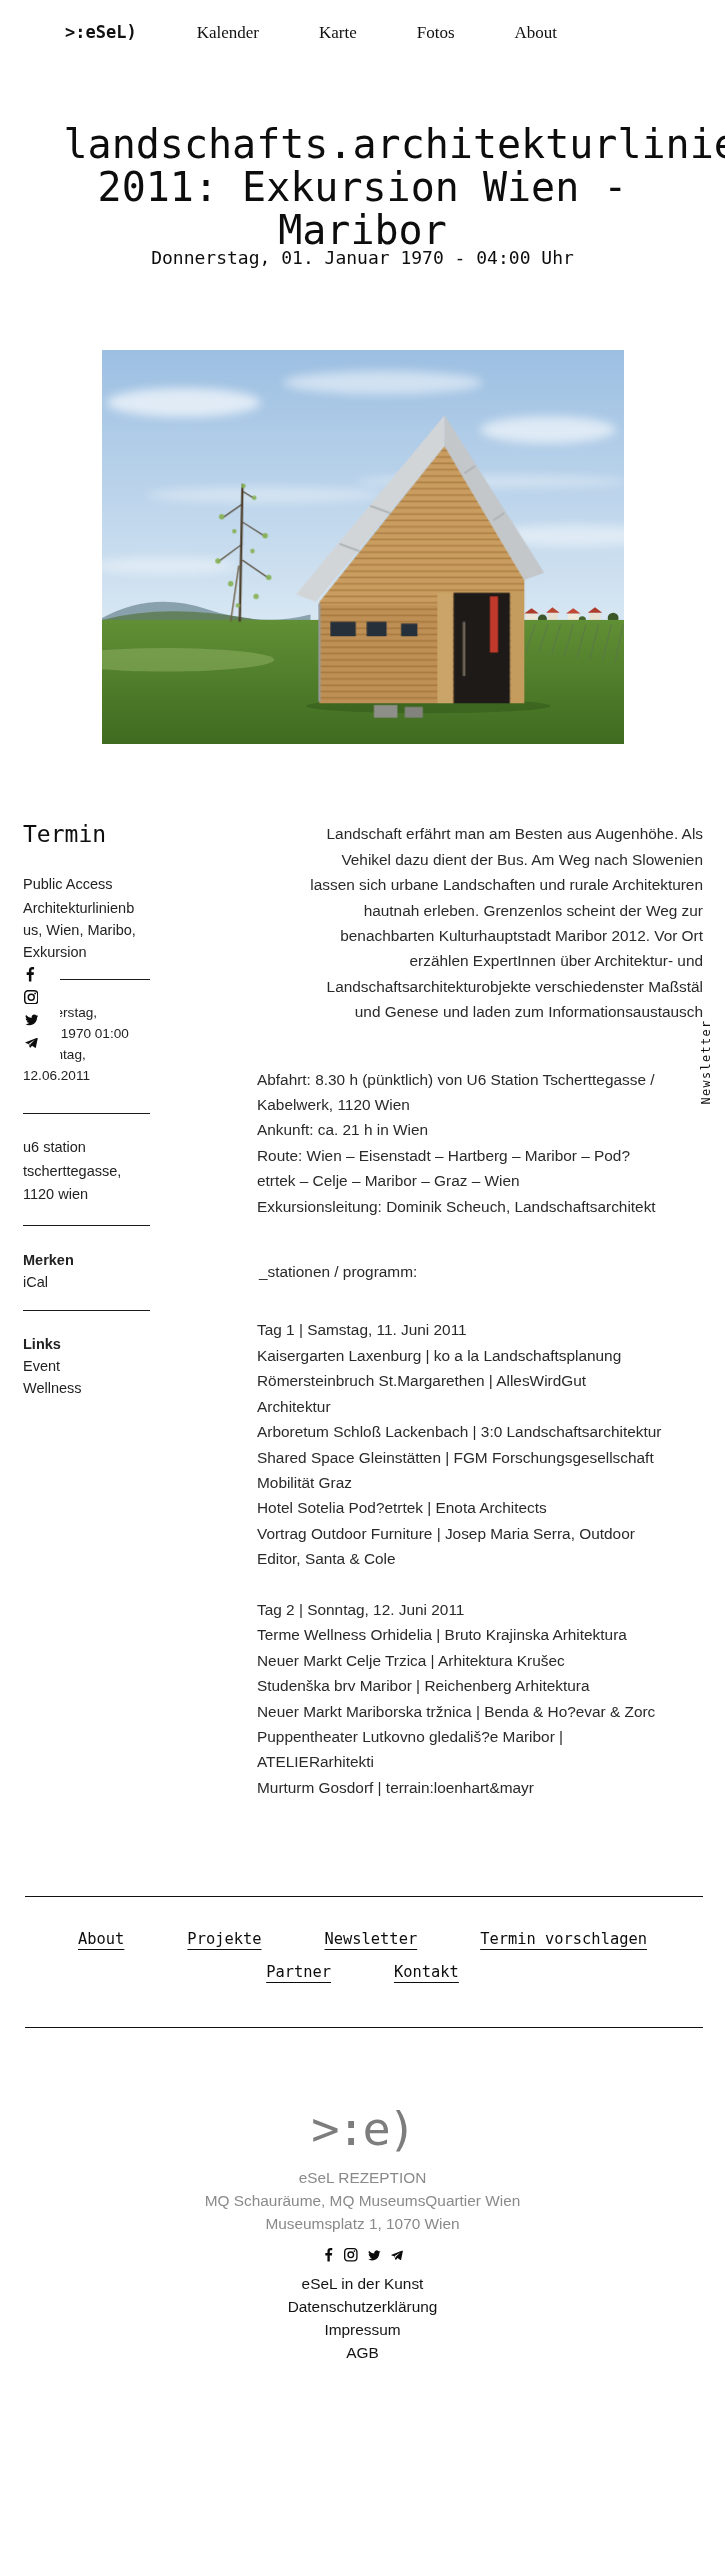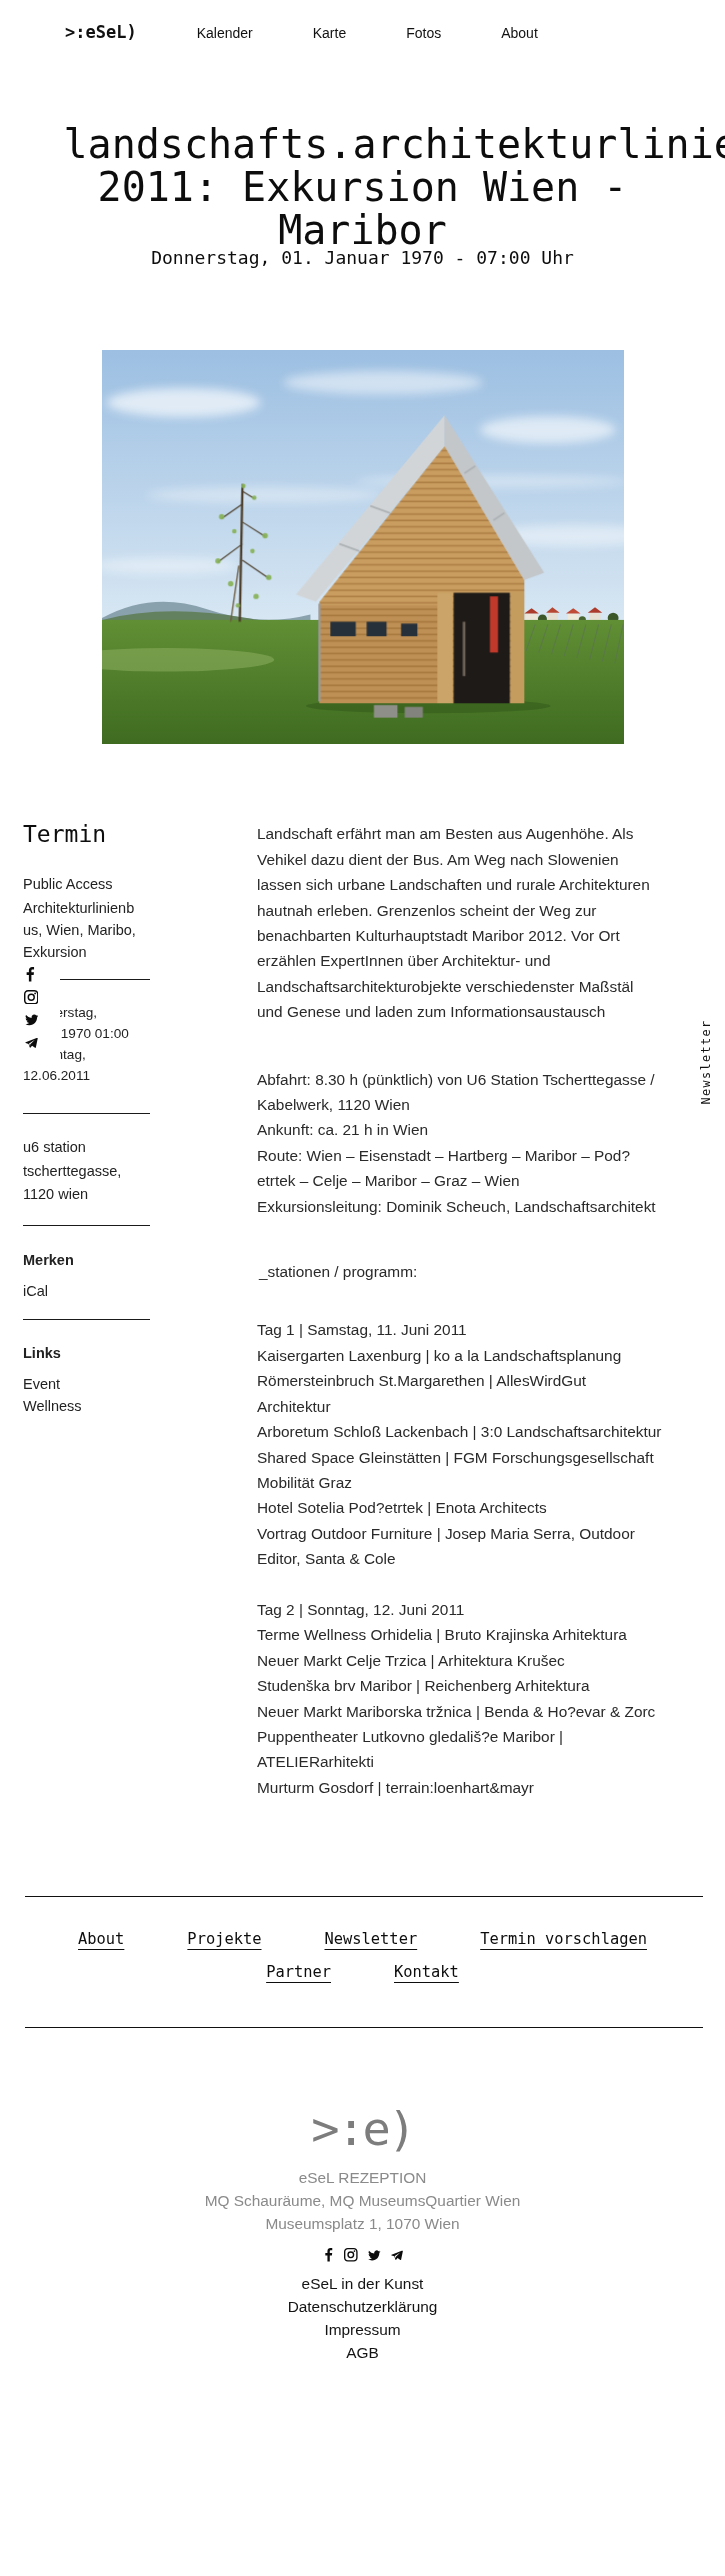--- a/index.html
+++ b/index.html
@@ -5,21 +5,21 @@
   html,body{margin:0;padding:0;}
   body{
     width:725px;height:2576px;position:relative;background:#ffffff;
     font-family:"Liberation Sans",sans-serif;color:#1f1f1f;overflow:hidden;
   }
   .pre{white-space:pre-line;}
 
   
   .topnav{position:absolute;top:22px;left:65px;display:flex;gap:60px;align-items:baseline;}
   .topnav .logo{font-family:"DejaVu Sans Mono",monospace;font-size:17px;font-weight:700;color:#111;text-decoration:none;cursor:pointer;}
-  .topnav .navitem{font-family:Liberation Sans, sans-serif;font-size:14px;color:#111;text-decoration:none;cursor:pointer;}
+  .topnav .navitem{font-family:Liberation Serif, serif;font-size:17px;color:#111;text-decoration:none;cursor:pointer;}
 
   
   .page-title{position:absolute;top:123px;left:0;width:725px;padding:0;margin:0;
     text-align:center;font-family:"DejaVu Sans Mono",monospace;font-weight:400;
     font-size:40px;line-height:43px;color:#0d0d0d;}
   .page-title .inner{display:inline-block;max-width:598px;}
   .event-date{position:absolute;top:247px;left:0;width:725px;text-align:center;
     font-family:"DejaVu Sans Mono",monospace;font-size:18px;color:#0d0d0d;}
 
   
@@ -37,26 +37,26 @@
   .side-daterange{margin-top:22px;font-size:13.6px;line-height:21px;}
   .icon-stack{position:absolute;left:-0.9px;top:-14.5px;width:36px;background:#fff;
     display:flex;flex-direction:column;gap:7.3px;padding:1.8px 0 11px 1.8px;z-index:2;}
   .icon-stack .sicon{width:16.3px;height:15.4px;display:flex;align-items:center;cursor:pointer;}
   .sicon svg{width:14.5px;height:14.5px;fill:#0c0c0c;}
   .sicon.fb svg{width:12.7px;height:14.5px;}
   .r2{margin-top:27px;}
   .side-location{margin-top:22px;line-height:23.6px;}
   .r3{margin-top:18px;}
   .side-h{margin-top:23.6px;font-weight:700;line-height:20px;}
-  .side-item{margin-top:11px;line-height:20px;cursor:pointer;}
+  .side-item{margin-top:2px;line-height:20px;cursor:pointer;}
   .side-item2{margin-top:1.8px;line-height:20px;cursor:pointer;}
 
   
   .article{position:absolute;left:257px;top:816px;width:446px;font-size:15.4px;line-height:25.4px;color:#2a2a2a;}
-  .article .p1{margin:5.4px 0 0 0;}
+  .article .p1{margin:5.4px 0 0 0;text-align:right;}
   .article .details{margin:42px 0 0 0;}
   .article .program-h{margin:40px 0 0 2px;}
   .article .day1{margin:33px 0 0 0;}
   .article .day2{margin:25.4px 0 0 0;}
 
   
   .newsletter-tab{position:absolute;top:1062px;left:706px;transform:translate(-50%,-50%) rotate(-90deg);
     font-family:"DejaVu Sans Mono",monospace;font-size:11.8px;letter-spacing:1.4px;color:#111;
     white-space:nowrap;cursor:pointer;}
 
@@ -86,21 +86,21 @@
 
 <nav class="topnav">
   <a class="logo">&gt;:eSeL)</a>
   <a class="navitem">Kalender</a>
   <a class="navitem">Karte</a>
   <a class="navitem">Fotos</a>
   <a class="navitem">About</a>
 </nav>
 
 <h1 class="page-title"><span class="inner">landschafts.architekturlinienbus 2011: Exkursion Wien - Maribor</span></h1>
-<div class="event-date">Donnerstag, 01. Januar 1970 - 07:00 Uhr</div>
+<div class="event-date">Donnerstag, 01. Januar 1970 - 04:00 Uhr</div>
 
 <div class="photo">
   <svg viewBox="0 0 576 435" preserveAspectRatio="none">
     <defs>
       <linearGradient id="sky" x1="0" y1="0" x2="0" y2="1">
         <stop offset="0" stop-color="#9cbfe2"></stop>
           <stop offset="1" stop-color="#d8e7f3"></stop>
       </linearGradient>
       <linearGradient id="grass" x1="0" y1="0" x2="0" y2="1">
         <stop offset="0" stop-color="#618f35"></stop>

